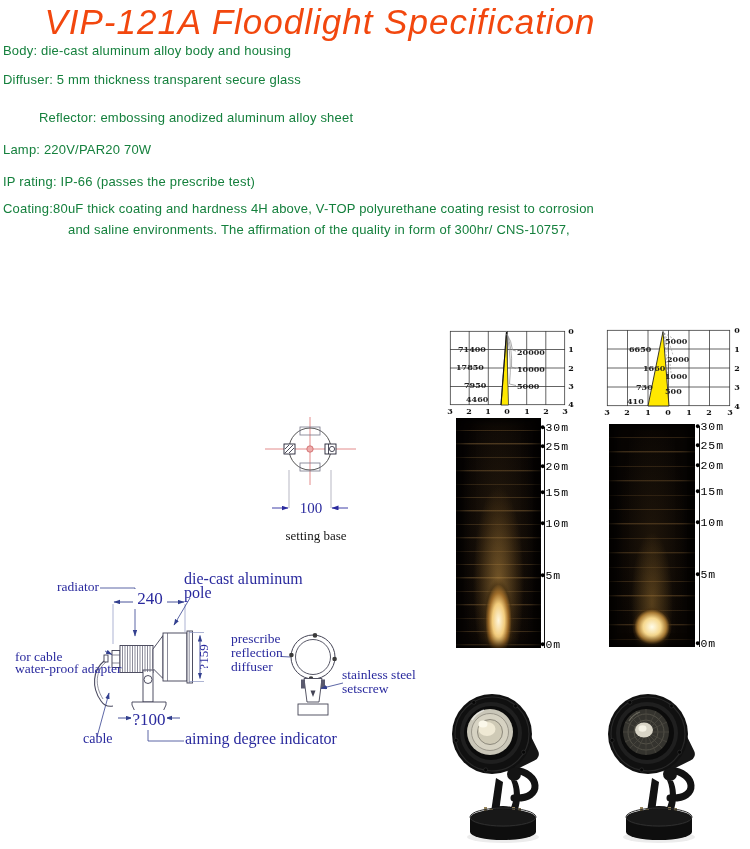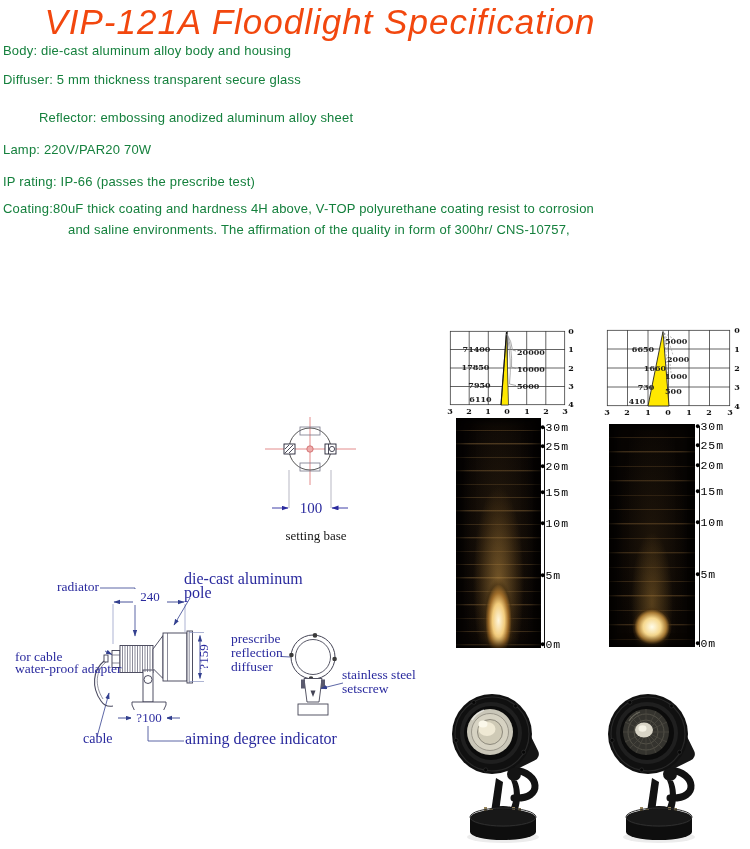--- a/index.html
+++ b/index.html
@@ -5,29 +5,29 @@
   html,body{margin:0;padding:0;background:#fff;}
   .page{position:relative;width:750px;height:849px;background:#ffffff;overflow:hidden;
         font-family:"Liberation Sans",sans-serif;}
   .abs{position:absolute;}
   .title{position:absolute;left:0px;top:2px;width:640px;text-align:center;
          font-style:italic;font-size:35px;letter-spacing:1px;color:#f2470e;white-space:nowrap;}
   .spec{position:absolute;white-space:nowrap;font-size:13px;color:#15803d;letter-spacing:.2px;}
   .blulab{position:absolute;font-family:"Liberation Serif",serif;font-size:13.5px;color:#2a2a9e;
           line-height:1.05;white-space:nowrap;}
   .blulab.small{font-size:16px;}
-  .dimnum{position:absolute;font-family:"Liberation Serif",serif;font-size:13px;color:#2a2a9e;
+  .dimnum{position:absolute;font-family:"Liberation Serif",serif;font-size:17px;color:#2a2a9e;
           text-align:center;white-space:nowrap;background:#fff;}
   .caption{position:absolute;font-family:"Liberation Serif",serif;font-size:13px;color:#151515;
            text-align:center;white-space:nowrap;}
   .chart{position:absolute;}
   .chart svg{position:absolute;left:0;top:0;overflow:visible;}
   .cnum{position:absolute;font-family:"DejaVu Serif",serif;font-weight:bold;font-size:8px;
         color:#222;white-space:nowrap;line-height:1;}
-  .cnum.r{text-align:center;}
+  .cnum.r{text-align:left;}
   .tick{position:absolute;font-family:"DejaVu Serif",serif;font-weight:bold;font-size:8px;
         color:#111;width:8px;text-align:center;line-height:1;}
   .beam-photo{position:absolute;}
   .beam-left{left:456px;top:418px;width:85px;height:230px;
     background:
       radial-gradient(ellipse 16px 44px at 50% 88%, #fff6dc 0%, #f2cc7c 38%, rgba(165,112,42,.9) 62%, rgba(60,40,12,.45) 82%, rgba(0,0,0,0) 95%),
       radial-gradient(ellipse 34px 130px at 50% 72%, rgba(200,150,70,.5) 0%, rgba(120,85,35,.22) 55%, rgba(0,0,0,0) 75%),
       radial-gradient(ellipse 56px 230px at 50% 52%, rgba(140,100,45,.22) 0%, rgba(0,0,0,0) 70%),
       repeating-linear-gradient(180deg, rgba(0,0,0,0) 0px, rgba(0,0,0,0) 12px, rgba(205,155,85,.33) 12px, rgba(205,155,85,.08) 13.4px),
       linear-gradient(#070403,#0a0604);
@@ -84,21 +84,21 @@
       <line x1="56.5" y1="1" x2="51" y2="74" stroke="#111" stroke-width="1.1"></line>
       <g stroke="#888" stroke-width="0.7" fill="none">
         <path d="M57,3 Q61.5,10 62.5,19 L66,20"></path>
         <path d="M57,3 Q62.5,18 61.5,36 L66,37.5"></path>
         <path d="M57,3 Q62,30 59.5,53 L66,54.5"></path>
       </g>
     </svg>
     <span class="cnum r" style="left:8px;top:14px;width:37px;">71400</span>
     <span class="cnum r" style="left:6px;top:32px;width:39px;">17850</span>
     <span class="cnum r" style="left:14px;top:50px;width:31px;">7950</span>
-    <span class="cnum r" style="left:16px;top:64px;width:29px;">6110</span>
+    <span class="cnum r" style="left:16px;top:64px;width:29px;">4460</span>
     <span class="cnum" style="left:67px;top:17px;">20000</span>
     <span class="cnum" style="left:67px;top:34px;">10000</span>
     <span class="cnum" style="left:67px;top:51px;">5000</span>
     <span class="tick" style="left:-4px;top:76px;">3</span>
     <span class="tick" style="left:15px;top:76px;">2</span>
     <span class="tick" style="left:34px;top:76px;">1</span>
     <span class="tick" style="left:53px;top:76px;">0</span>
     <span class="tick" style="left:73px;top:76px;">1</span>
     <span class="tick" style="left:92px;top:76px;">2</span>
     <span class="tick" style="left:111px;top:76px;">3</span>

